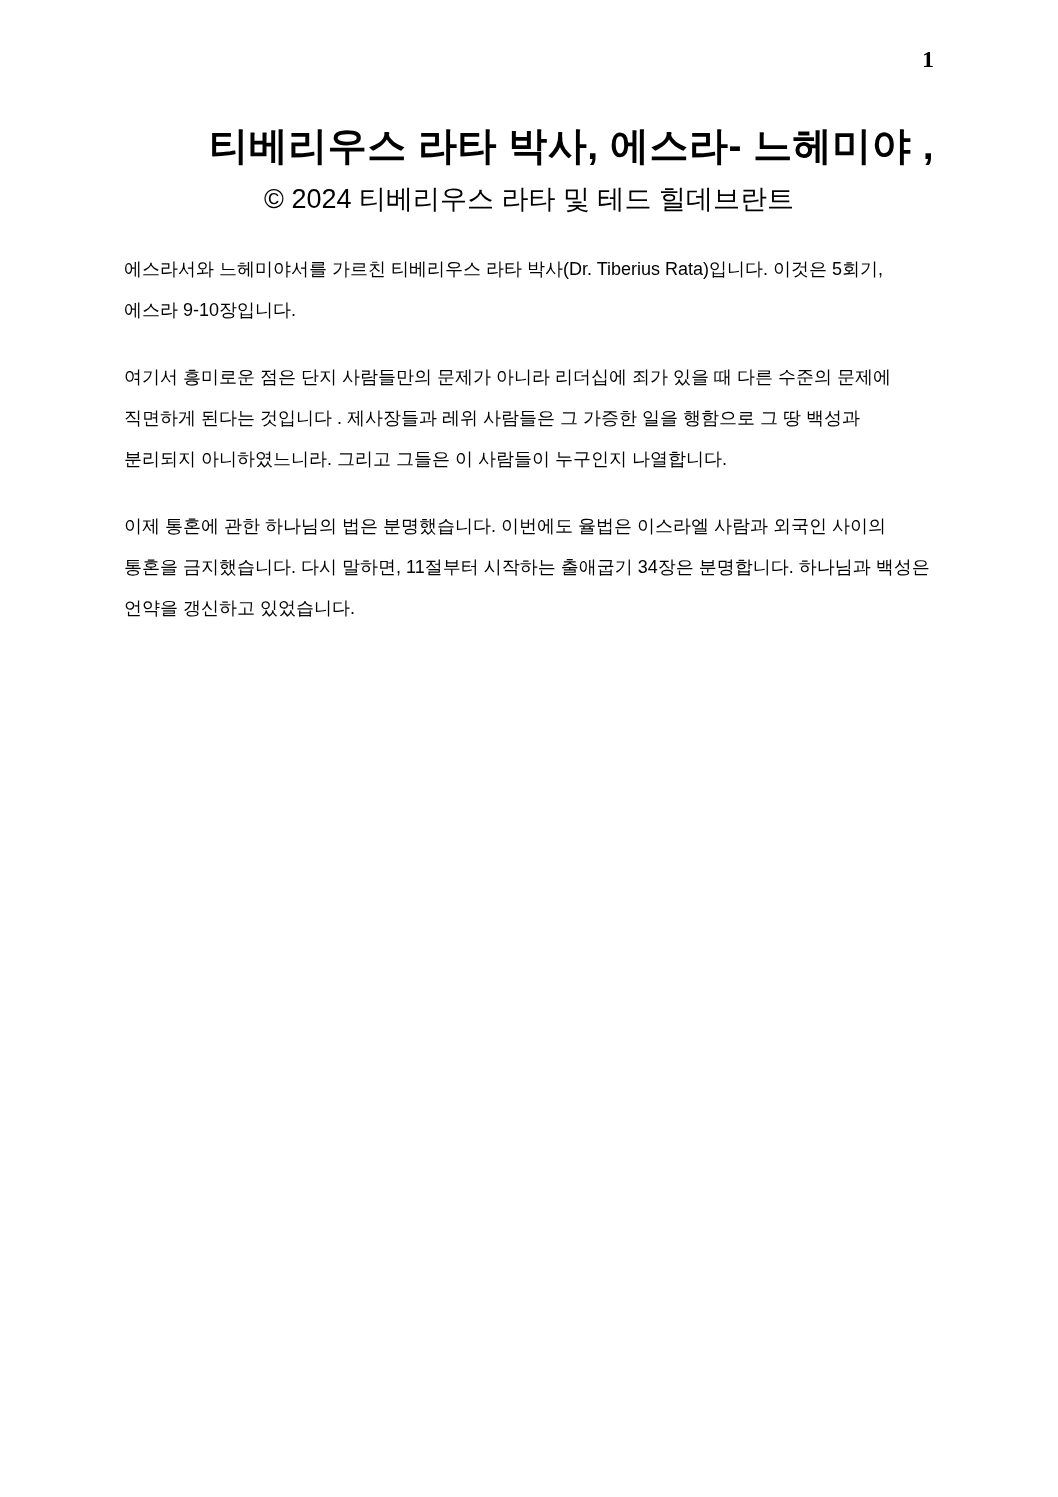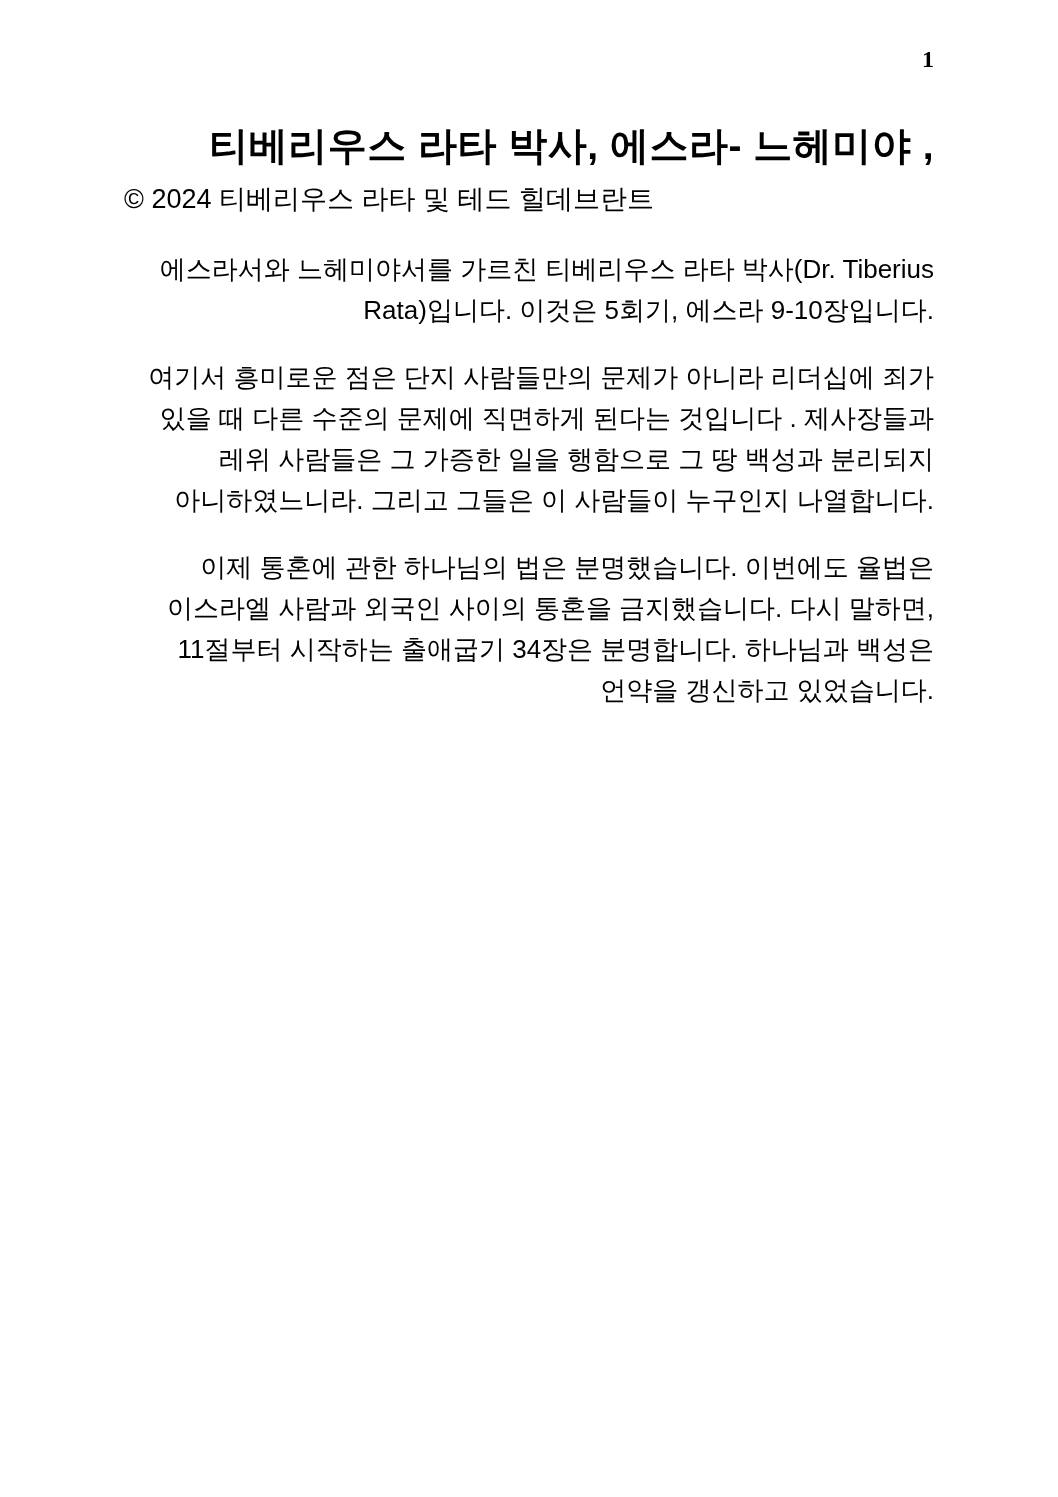--- a/index.html
+++ b/index.html
@@ -30,33 +30,33 @@
     text-align: right;
   }
   .title-line {
     font-weight: bold;
     font-size: 39px;
     line-height: 59px;
     letter-spacing: 0.5px;
   }
   .copyright-line {
     margin-top: 6px;
-    text-align: left;
+    text-align: center;
     font-size: 27px;
     line-height: 36px;
   }
   .body-text {
     margin-top: 32px;
   }
   .body-text p {
     margin: 0 0 26px 0;
-    font-size: 26px;
+    font-size: 18px;
     line-height: 41px;
     word-break: keep-all;
-    text-align: right;
+    text-align: left;
   }
   .verse-num {
     font-weight: bold;
     text-decoration: underline;
     margin-right: 0.3em;
   }
 </style>
 </head>
 <body>
 

